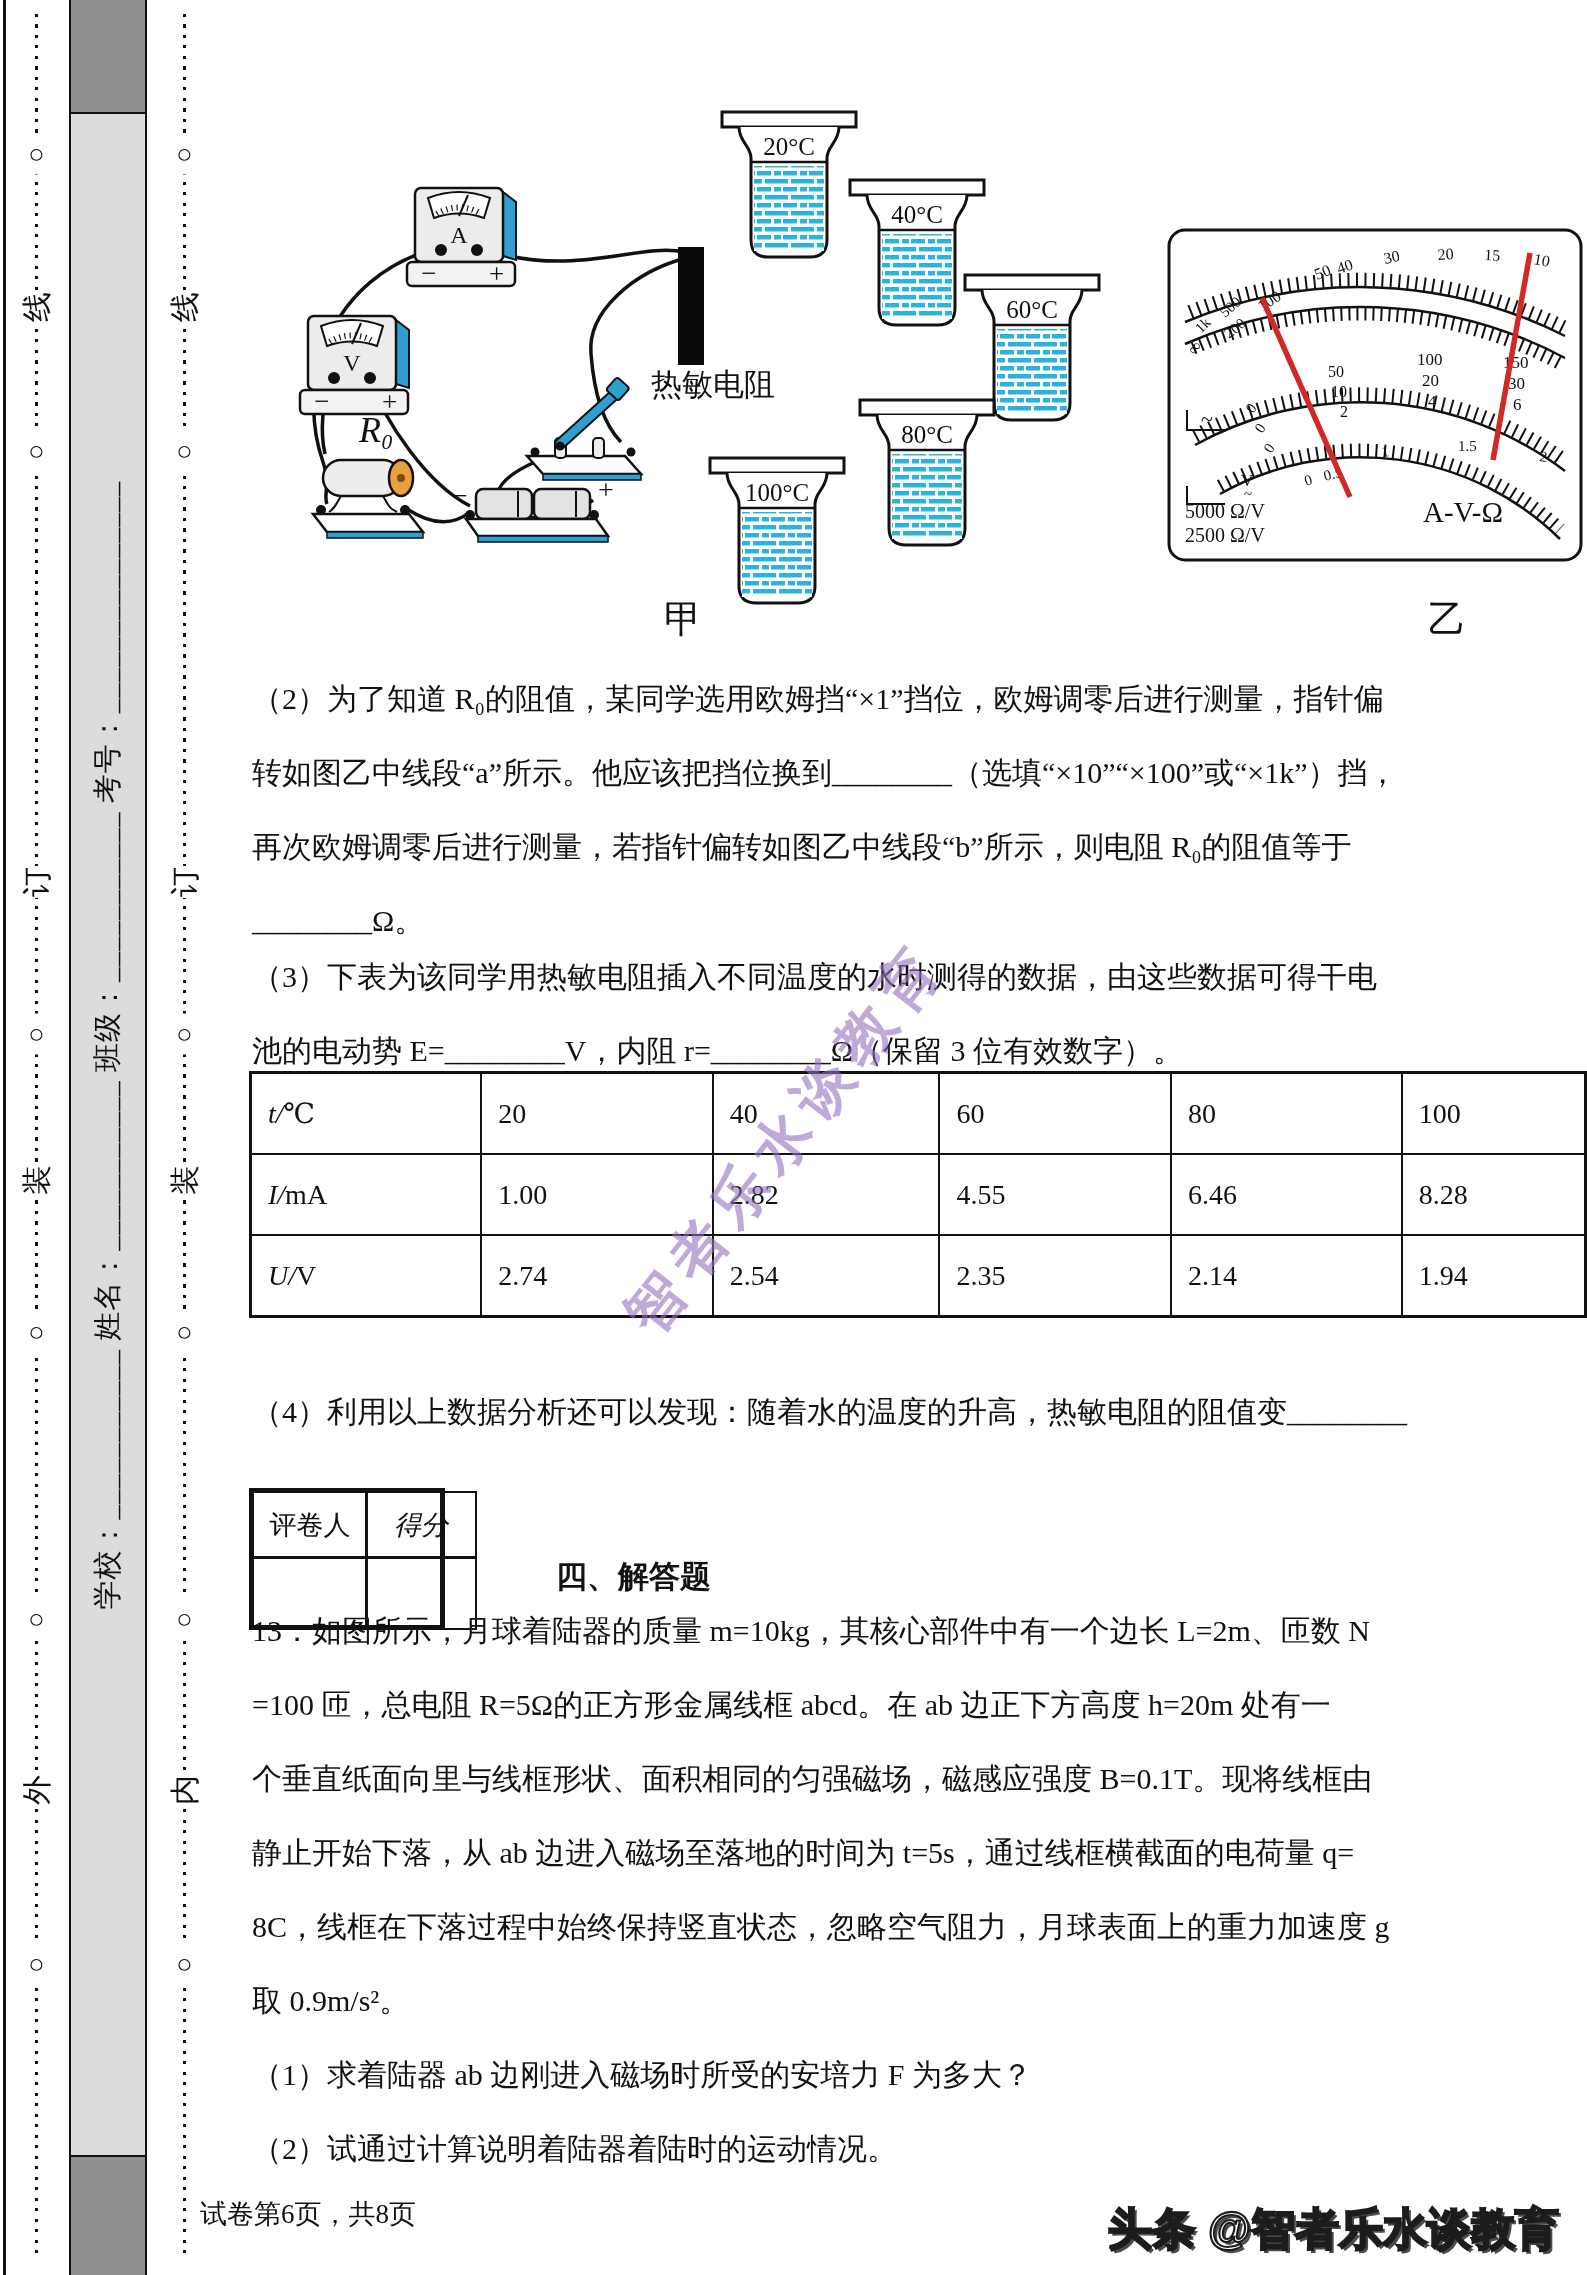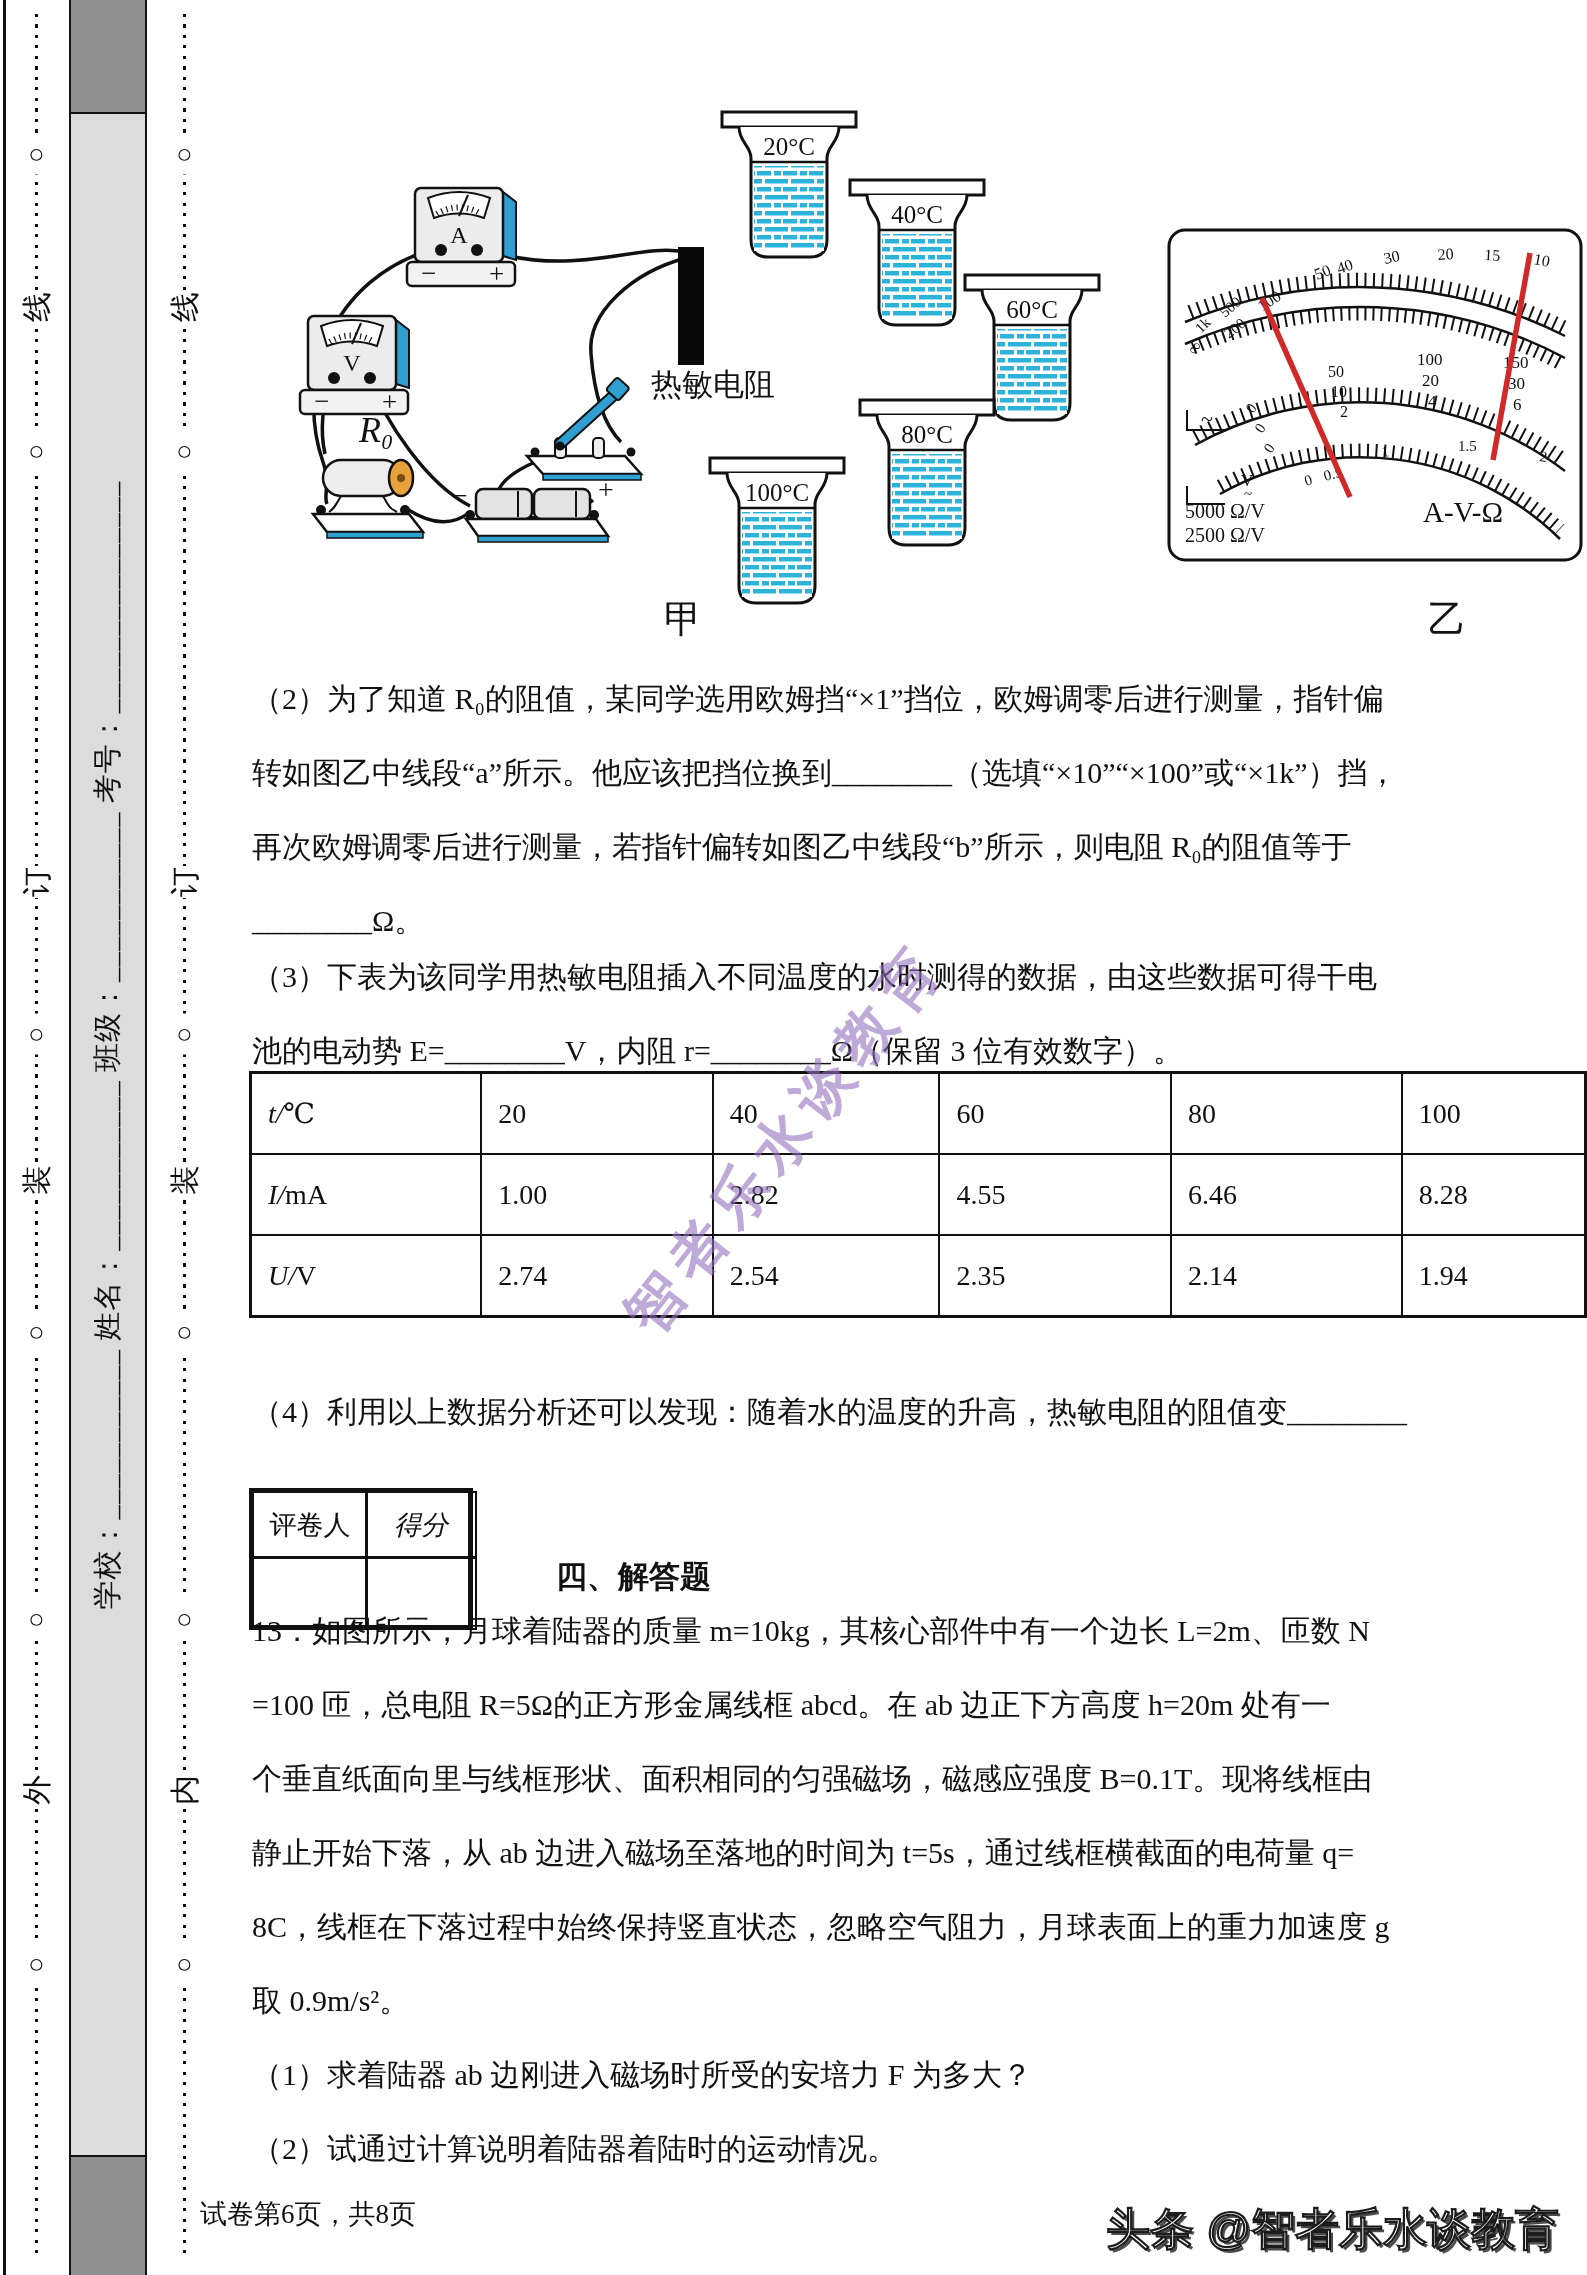--- a/index.html
+++ b/index.html
@@ -39,34 +39,34 @@
   .para .ln { height:74px; line-height:74px; white-space:nowrap; }
   .footer { position:absolute; left:200px; width:1140px; top:2196px; text-align:left; font-size:27px; }
 
   
   table.dt { position:absolute; left:249px; top:1071px; border-collapse:collapse; table-layout:fixed; }
   table.dt td { border:2.5px solid #111; height:77px; font-size:28px; padding-left:16px; vertical-align:middle; background:transparent; }
   table.dt { border:3px solid #111; }
   .cl::first-letter { font-style:italic; }
 
   
-  .gbox { position:absolute; left:249px; top:1488px; width:224px; height:142px; border:5px solid #111; box-sizing:border-box; }
+  .gbox { position:absolute; left:249px; top:1488px; width:196px; height:142px; border:5px solid #111; box-sizing:border-box; }
   .gbox .cell { position:absolute; box-sizing:border-box; border:2.5px solid #111; font-size:27px; display:flex; align-items:center; justify-content:center; }
   .section-title { position:absolute; left:556px; top:1556px; font-size:31px; font-weight:bold; font-family:"Liberation Sans","DejaVu Sans",sans-serif; }
 
   .figlabel { position:absolute; font-size:38px; }
 
   
   .wm-diag {
     position:absolute; left:505px; top:1100px; width:560px; text-align:center;
     transform:rotate(-52deg); font-size:58px; letter-spacing:10px;
     color:rgba(148,112,190,0.6); z-index:6; pointer-events:none; font-weight:600;
   }
   .wm-corner {
-    position:absolute; right:28px; top:2200px; font-size:44px; font-weight:normal;
+    position:absolute; right:28px; top:2200px; font-size:44px; font-weight:bold;
     font-family:"Liberation Sans","DejaVu Sans",sans-serif;
     color:#ffffff; -webkit-text-stroke:2.2px #1c1c1c;
     text-shadow:3px 3px 0 rgba(45,45,45,0.85); z-index:7;
   }
 
   svg text { fill:#111; font-family:"Liberation Serif","DejaVu Serif",serif; }
 </style>
 </head>
 <body>
 

